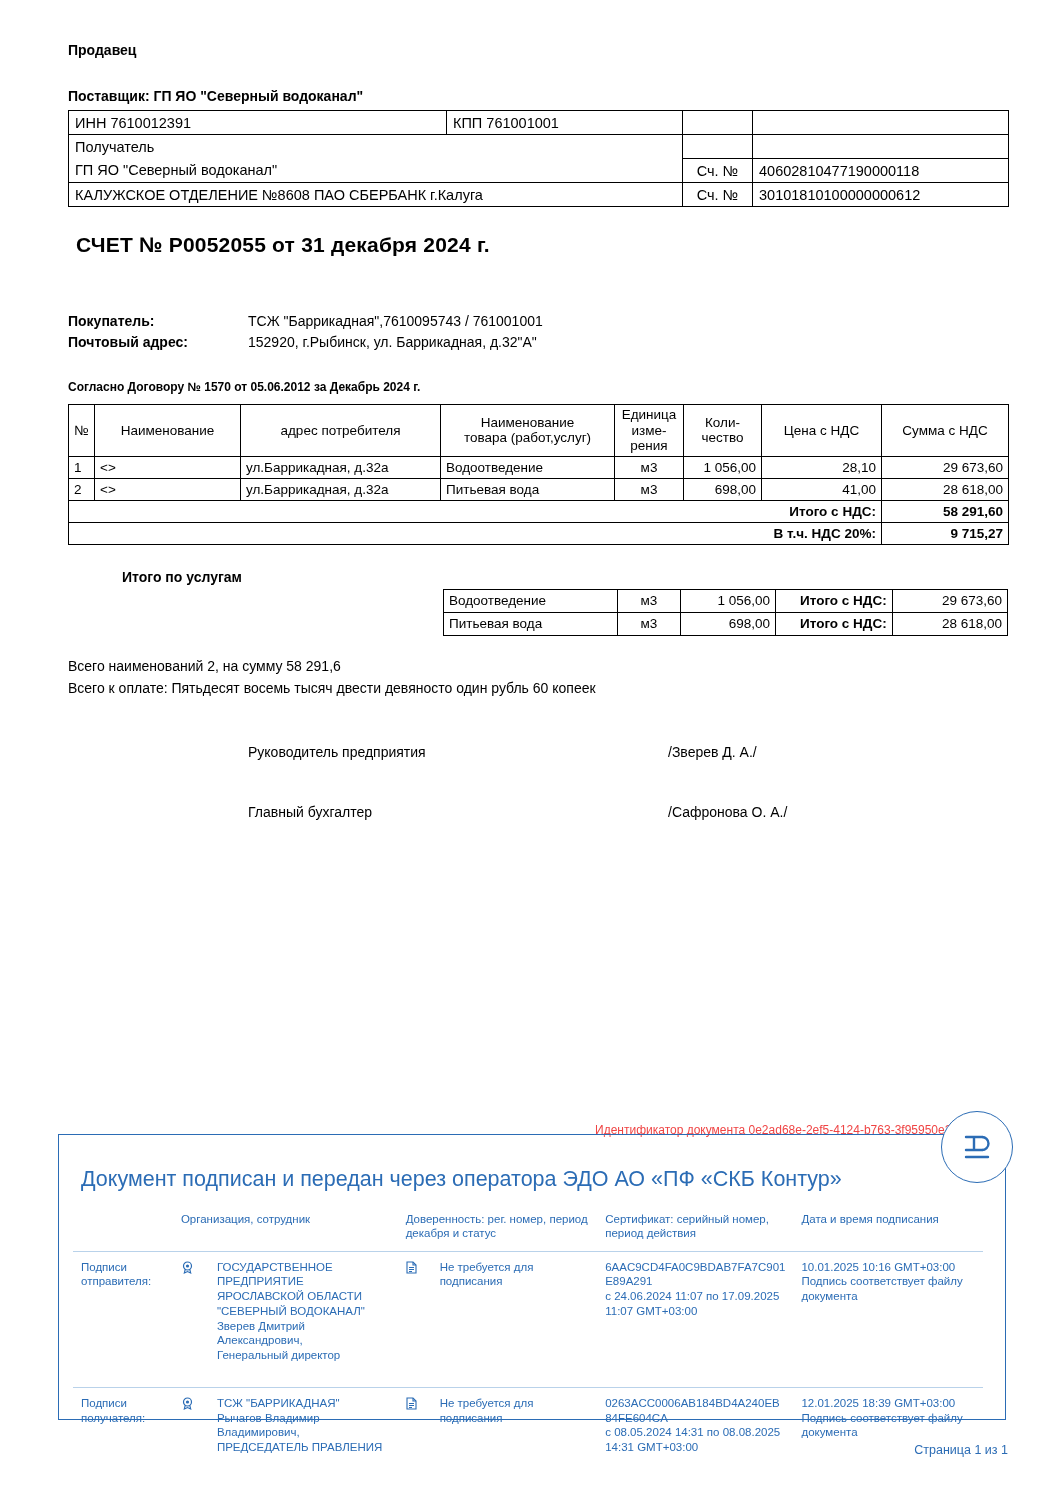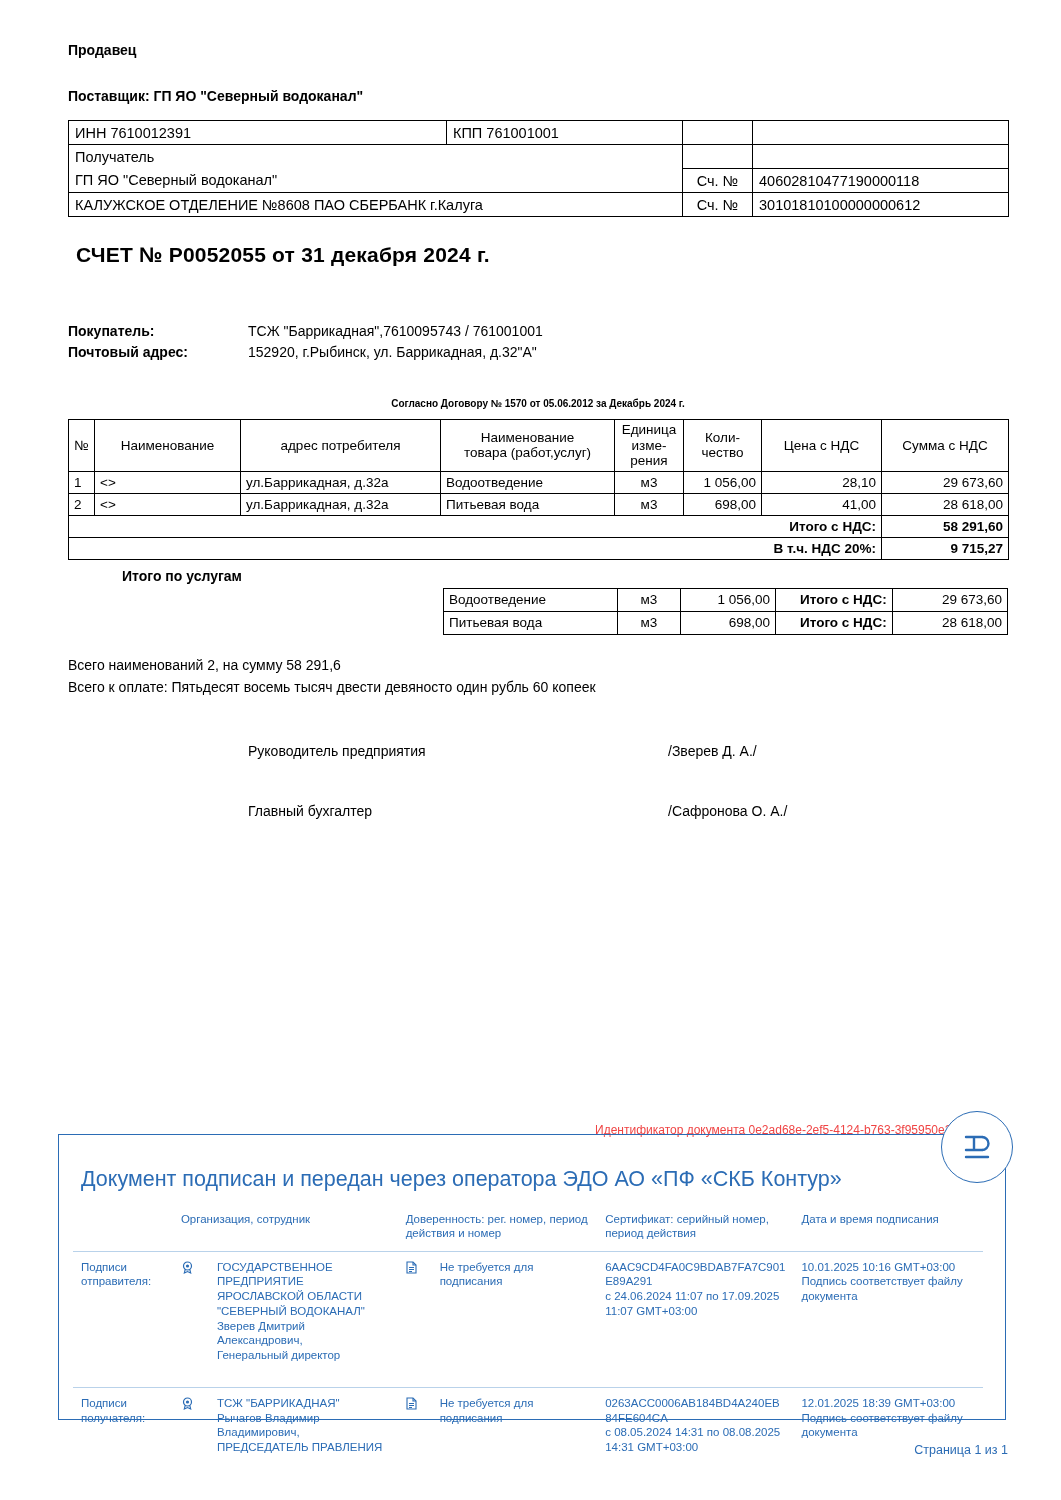--- a/index.html
+++ b/index.html
@@ -38,21 +38,21 @@
   }
   .address-line {
     font-size: 14px;
     font-weight: bold;
     margin-top: 13px;
   }
 
   
   table.bank {
     border-collapse: collapse;
-    margin-top: 16px;
+    margin-top: 6px;
     width: 940px;
     table-layout: fixed;
   }
   table.bank td {
     border: 1px solid #000;
     font-size: 14.5px;
     padding: 2px 6px;
     height: 19px;
     vertical-align: middle;
   }
@@ -82,24 +82,23 @@
   .buyer-label {
     font-weight: bold;
     width: 180px;
     flex: 0 0 180px;
   }
   .buyer-value {
     font-weight: normal;
   }
 
   .contract-line {
-    margin-top: 38px;
-    font-size: 10px;
-    font-weight: bold;
-    text-align: center;
+    margin-top: 30px;
+    font-size: 12px;
+    font-weight: bold;
   }
 
   
   table.items {
     border-collapse: collapse;
     width: 940px;
     margin-top: 10px;
     table-layout: fixed;
   }
   table.items th, table.items td {
@@ -127,21 +126,21 @@
     padding-right: 6px;
   }
   .totals-val {
     border: 1px solid #000 !important;
     text-align: right;
     font-weight: bold;
     font-size: 14px;
   }
 
   .itogo-uslugi {
-    margin-top: 8px;
+    margin-top: 24px;
     margin-left: 54px;
     font-size: 14px;
     font-weight: bold;
   }
 
   table.summary {
     border-collapse: collapse;
     margin-top: 4px;
     margin-left: 375px;
     table-layout: fixed;
@@ -448,21 +447,21 @@
           <col class="col-dov">
           <col class="col-cert">
           <col class="col-date">
         </colgroup>
         <tbody>
           <tr class="head">
             <th></th>
             <th>Организация, сотрудник</th>
             <th>
               <span>Доверенность: рег. номер, период</span><br>
-              <span>действия и номер</span>
+              <span>декабря и статус</span>
             </th>
             <th>
               <span>Сертификат: серийный номер,</span><br>
               <span>период действия</span>
             </th>
             <th>Дата и время подписания</th>
           </tr>
           <tr>
             <td>
               <span>Подписи</span><br>

